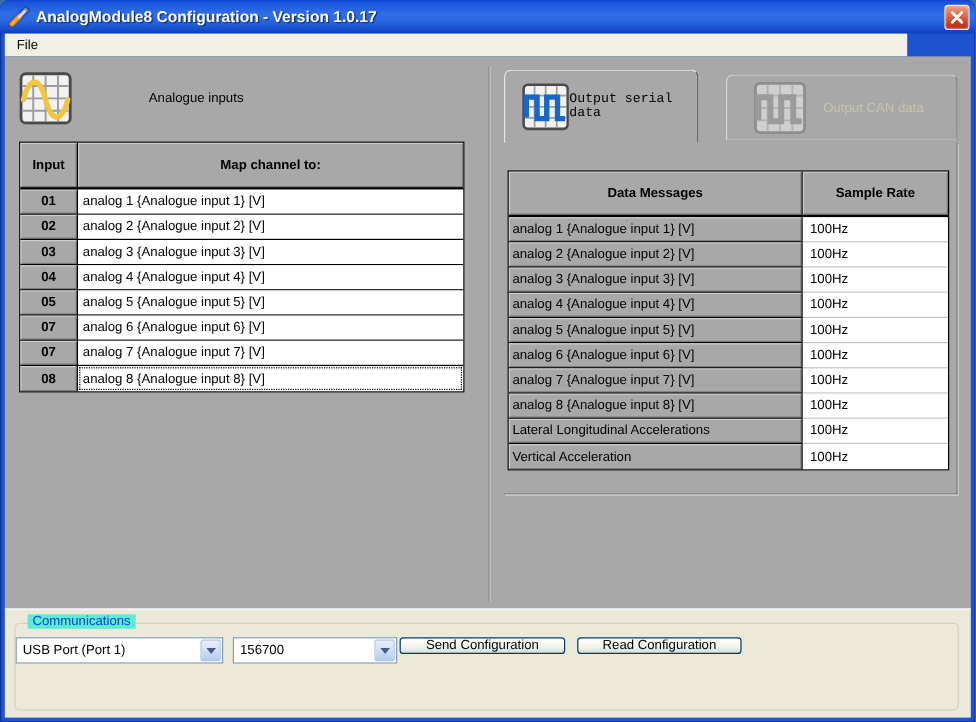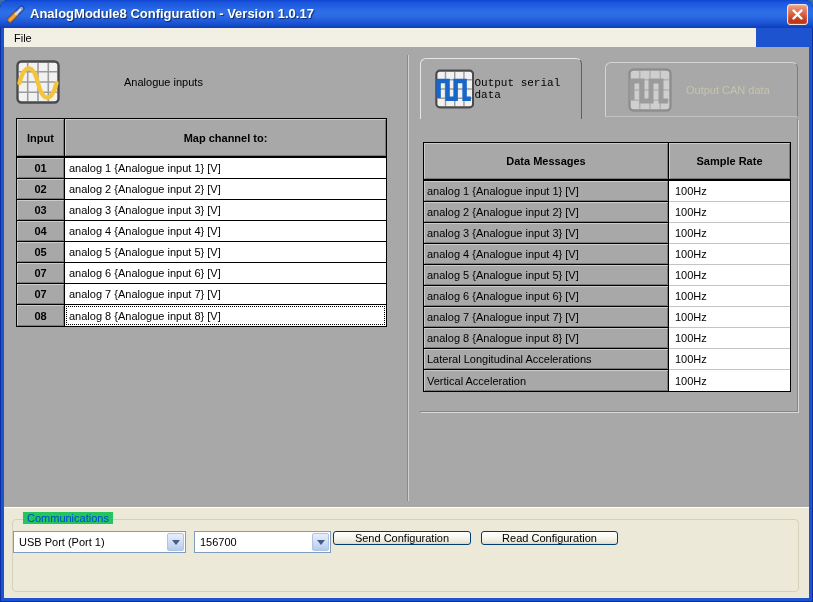--- a/index.html
+++ b/index.html
@@ -113,21 +113,21 @@
   
   .bottom {
     position:absolute; left:4px; top:507px; width:805px; height:91px;
     background:#ece9d8; border-top:1px solid #ffffff;
   }
   .groupbox {
     position:absolute; left:8px; top:11px; width:787px; height:73px;
     border:1px solid #d5d1ba; border-radius:4px;
   }
   .group-label {
-    position:absolute; left:10px; top:-8px; background:#22c55e;
+    position:absolute; left:10px; top:-8px; background:#5eead4;
     padding:0 4px; font-size:11px; color:#0046d5;
   }
   .combo {
     position:absolute; top:23px; height:22px; background:#fff;
     border:1px solid #7f9db9; display:flex; align-items:center; cursor:pointer;
   }
   .combo-port { left:9px; width:173px; }
   .combo-baud { left:190px; width:137px; }
   .combo-text { flex:1; font-size:11px; padding:0 5px; color:#000; white-space:nowrap; overflow:hidden; }
   .combo-btn {

